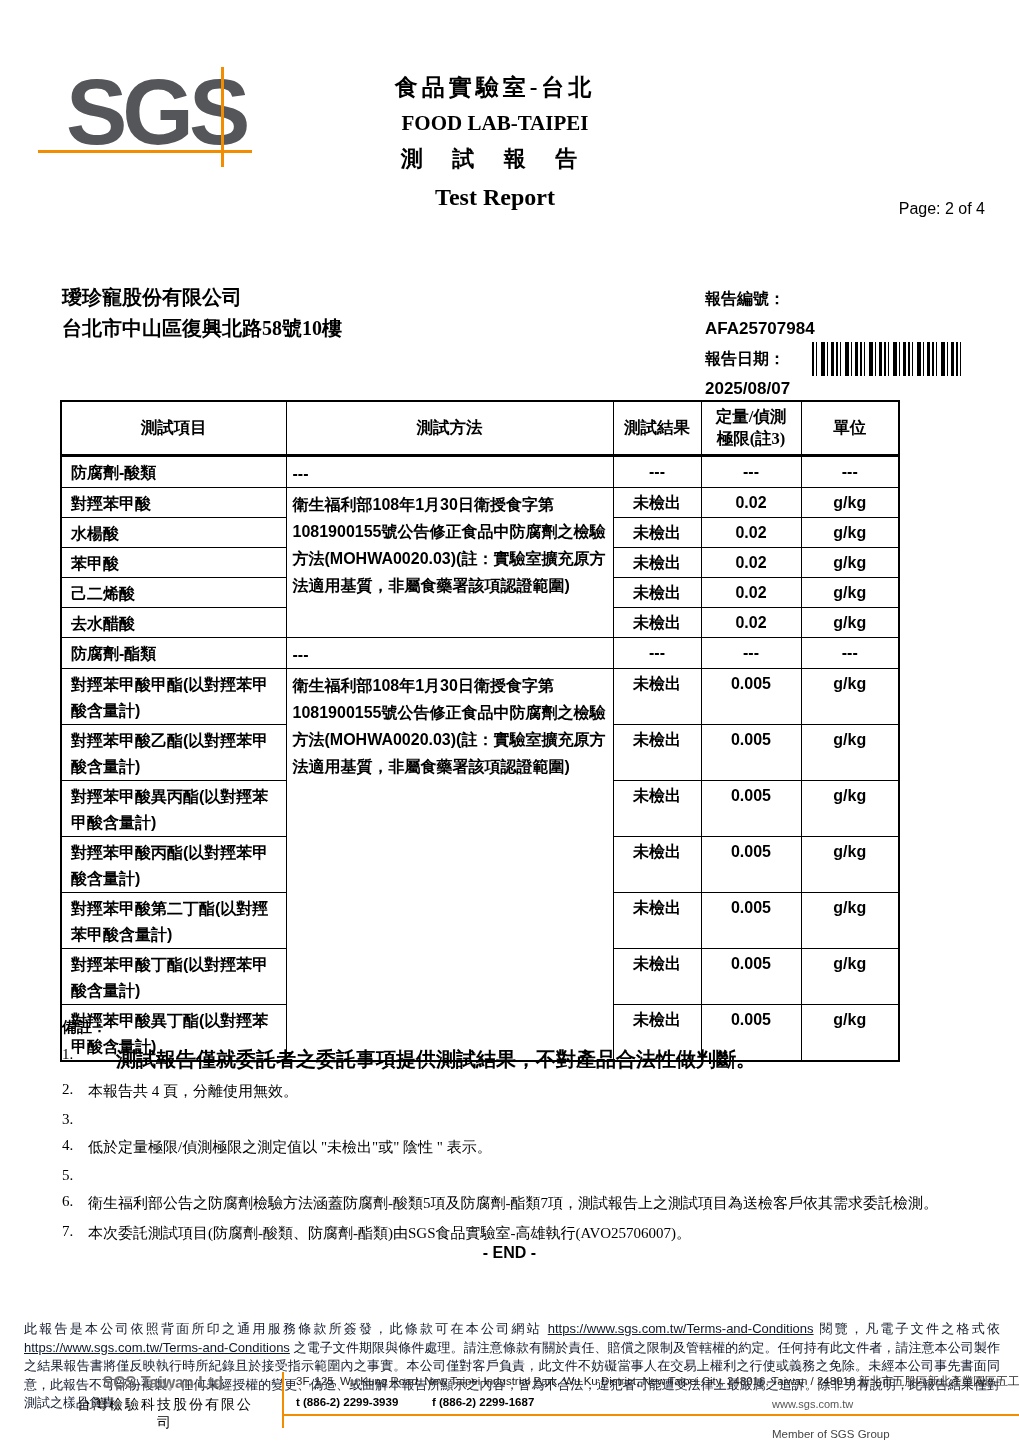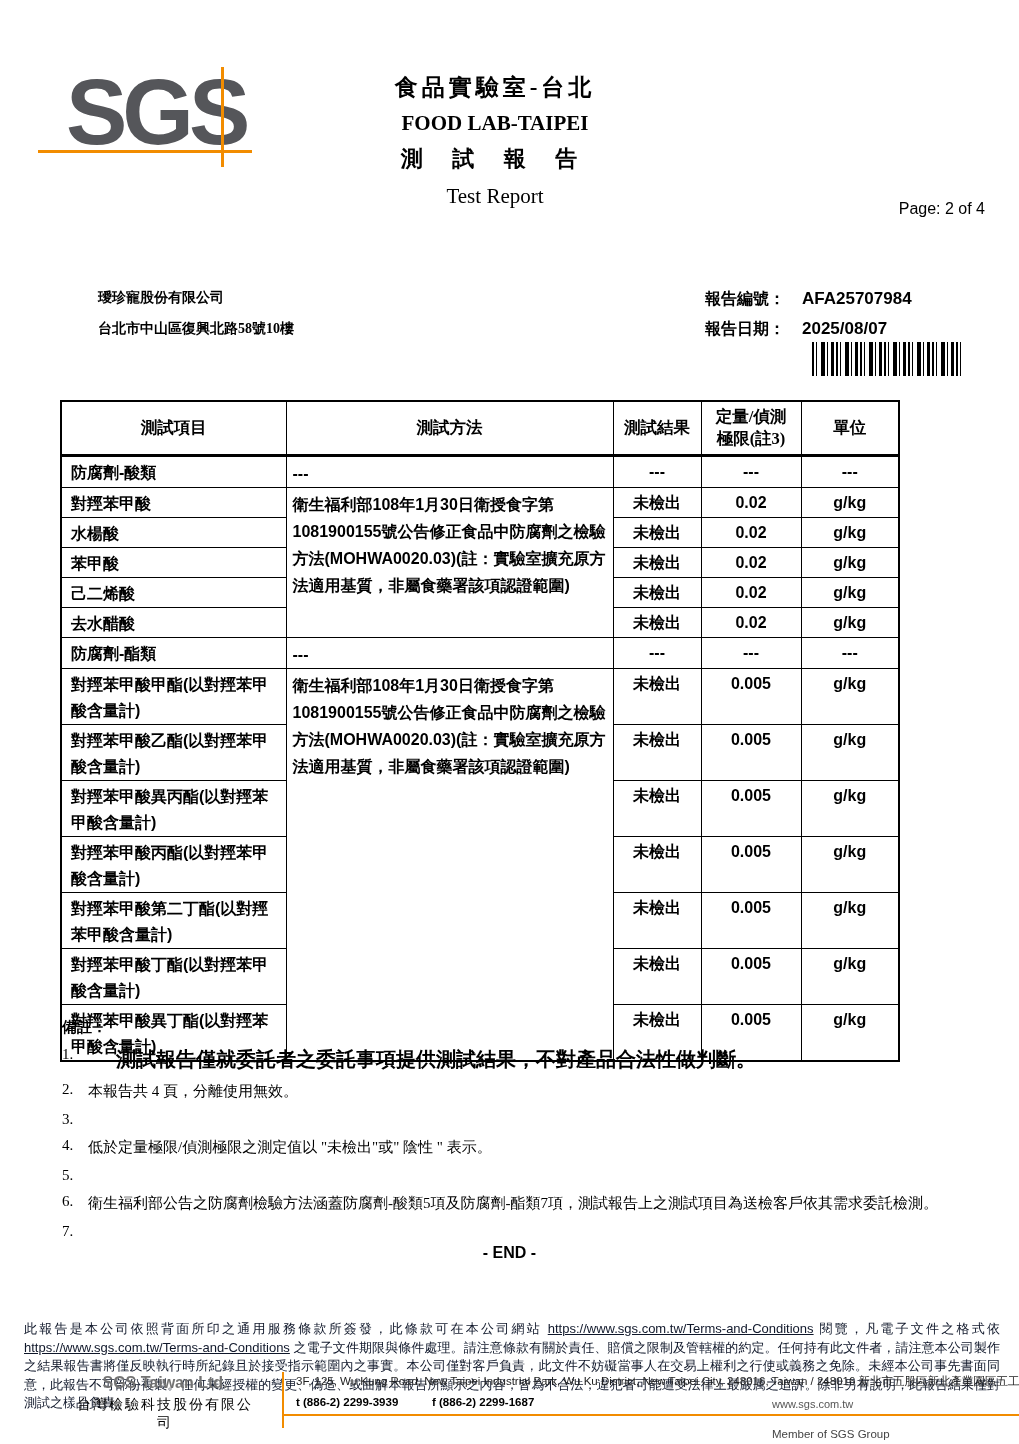--- a/index.html
+++ b/index.html
@@ -18,30 +18,30 @@
     font-weight:700; letter-spacing:-5px; color:#55565A;
     font-family:"Liberation Sans","DejaVu Sans",sans-serif;
   }
   .logo-vline { position:absolute; left:221px; top:67px; width:3px; height:100px; background:#F28C00; }
   .logo-hline { position:absolute; left:38px; top:150px; width:214px; height:3px; background:#F28C00; }
 
   .title-block { position:absolute; left:295px; top:72px; width:400px; text-align:center; }
   .title-zh  { font-size:23px; font-weight:700; letter-spacing:4px; margin-bottom:8px; }
   .title-en  { font-size:21px; font-weight:700; margin-bottom:8px; }
   .title-rzh { font-size:22px; font-weight:700; letter-spacing:12px; margin-bottom:10px; }
-  .title-ren { font-size:21px; font-weight:400; }
+  .title-ren { font-size:24px; font-weight:700; }
 
   .page-label { position:absolute; top:200px; right:34px; font-size:16px; }
 
   
   .client { position:absolute; left:62px; top:282px; }
-  .client-name, .client-addr { font-size:14px; font-weight:700; line-height:31px;margin-left:36px; }
+  .client-name, .client-addr { font-size:20px; font-weight:700; line-height:31px; }
 
   .meta { position:absolute; left:705px; top:284px; }
-  .meta-row { display:flex; line-height:30px; }
+  .meta-row { display:flex; line-height:30px;flex-direction:column; }
   .meta-label { width:97px; font-size:16px; font-weight:700; }
   .meta-value { font-size:17px; font-weight:700; font-family:"Liberation Sans","DejaVu Sans",sans-serif; }
 
   .barcode {
     position:absolute; left:812px; top:342px; width:150px; height:34px;
     background:repeating-linear-gradient(90deg,
       #000 0,#000 2px,#fff 2px,#fff 4px,
       #000 4px,#000 5px,#fff 5px,#fff 9px,
       #000 9px,#000 13px,#fff 13px,#fff 15px,
       #000 15px,#000 16px,#fff 16px,#fff 19px,
@@ -264,20 +264,21 @@
     </div>
     <div class="note">
       <span class="note-num">5.</span>
     </div>
     <div class="note">
       <span class="note-num">6.</span>
       <span class="note-text">衛生福利部公告之防腐劑檢驗方法涵蓋防腐劑-酸類5項及防腐劑-酯類7項，測試報告上之測試項目為送檢客戶依其需求委託檢測。</span>
     </div>
     <div class="note">
       <span class="note-num">7.</span>
+      <span class="note-text">本次委託測試項目(防腐劑-酸類、防腐劑-酯類)由SGS食品實驗室-高雄執行(AVO25706007)。</span>
     </div>
   </div>
 
   <div class="end-marker">- END -</div>
 
   <div class="legal"><span>此報告是本公司依照背面所印之通用服務條款所簽發，此條款可在本公司網站 </span><span class="u">https://www.sgs.com.tw/Terms-and-Conditions</span><span> 閱覽，凡電子文件之格式依 </span><span class="u">https://www.sgs.com.tw/Terms-and-Conditions</span><span> 之電子文件期限與條件處理。請注意條款有關於責任、賠償之限制及管轄權的約定。任何持有此文件者，請注意本公司製作之結果報告書將僅反映執行時所紀錄且於接受指示範圍內之事實。本公司僅對客戶負責，此文件不妨礙當事人在交易上權利之行使或義務之免除。未經本公司事先書面同意，此報告不可部份複製。任何未經授權的變更、偽造、或曲解本報告所顯示之內容，皆為不合法，違犯者可能遭受法律上最嚴厲之追訴。除非另有說明，此報告結果僅對測試之樣品負責。</span></div>
 
   <div class="f-company">
     <div class="f-company-en">SGS Taiwan Ltd.</div>
     <div class="f-company-zh">台灣檢驗科技股份有限公司</div>

